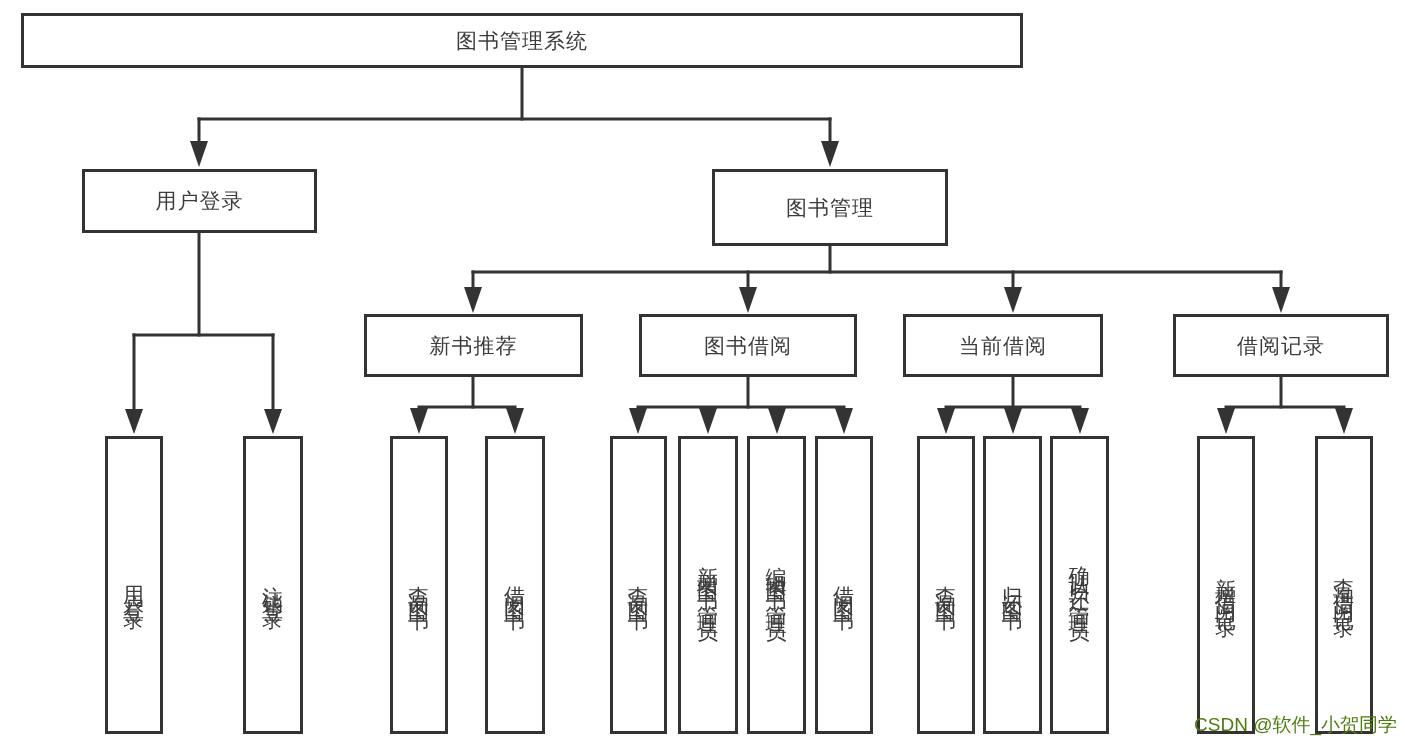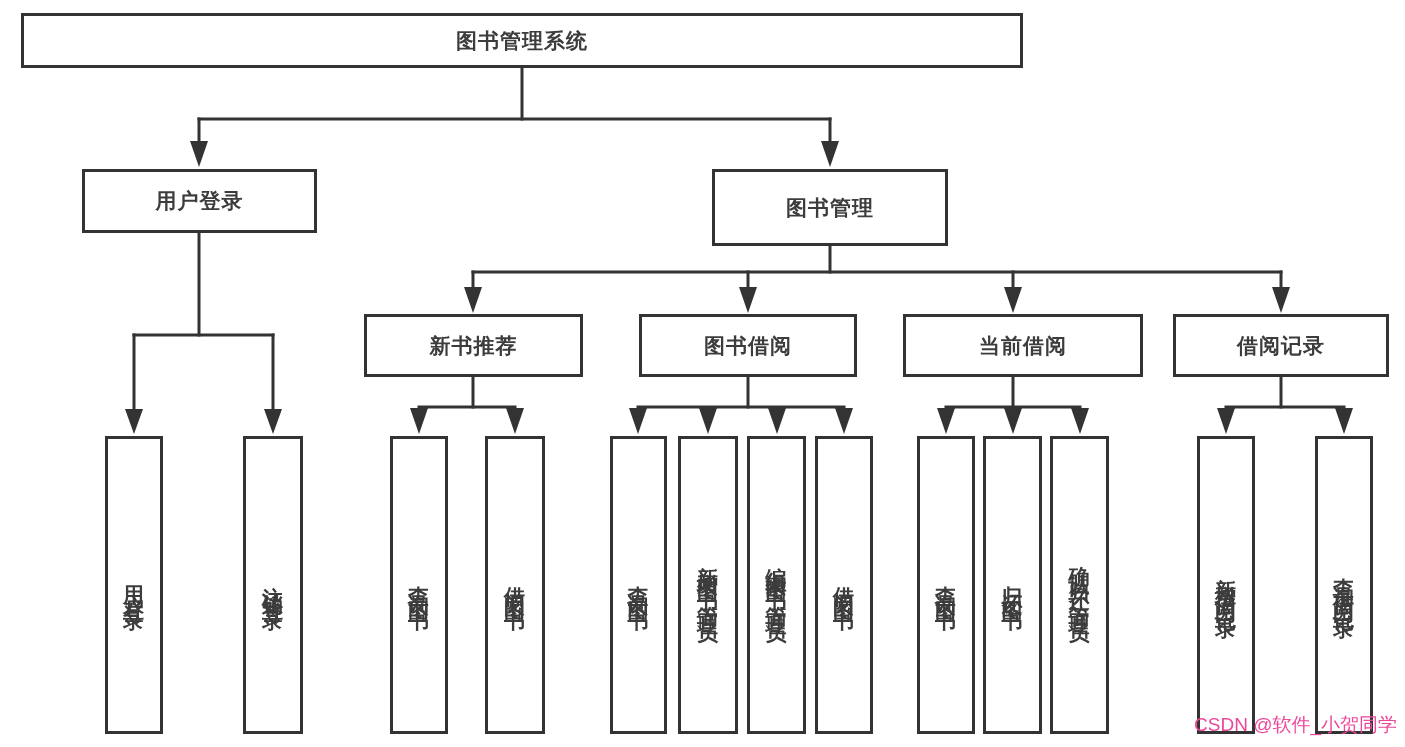--- a/index.html
+++ b/index.html
@@ -14,40 +14,39 @@
   }
   .wires { position: absolute; left: 0; top: 0; }
   .box {
     position: absolute;
     border: 3px solid #333333;
     background: #ffffff;
     display: flex;
     align-items: center;
     justify-content: center;
     color: #3c3c3c;
-    font-weight: bold;
   }
   .box.h .lbl {
     font-size: 21px;
     letter-spacing: 1px;
     white-space: nowrap;
   }
   .box.v .lbl {
     writing-mode: vertical-rl;
     text-orientation: mixed;
     font-size: 21px;
     line-height: 1;
     letter-spacing: 8px;
   }
   .watermark {
     position: absolute;
     top: 712px;
     right: 8px;
     font-size: 19px;
-    color: #ec4899;
+    color: #4d7c0f;
     white-space: nowrap;
     z-index: 5;
   }
 </style>
 </head>
 <body>
 
 <div class="canvas">
 
   <svg class="wires" width="1405" height="747" viewBox="0 0 1405 747">
@@ -113,21 +112,21 @@
   <div class="box h" style="left:712px; top:169px; width:236px; height:77px">
     <span class="lbl">图书管理</span>
   </div>
 
   <div class="box h" style="left:639px; top:314px; width:218px; height:63px">
     <span class="lbl">图书借阅</span>
   </div>
   <div class="box h" style="left:364px; top:314px; width:219px; height:63px">
     <span class="lbl">新书推荐</span>
   </div>
-  <div class="box h" style="left:903px; top:314px; width:240px; height:63px">
+  <div class="box h" style="left:903px; top:314px; width:200px; height:63px">
     <span class="lbl">当前借阅</span>
   </div>
   <div class="box h" style="left:1173px; top:314px; width:216px; height:63px">
     <span class="lbl">借阅记录</span>
   </div>
 
   <div class="box v" style="left:105px; top:436px; width:58px; height:298px">
     <span class="lbl">用户登录</span>
   </div>
   <div class="box v" style="left:243px; top:436px; width:60px; height:298px">

